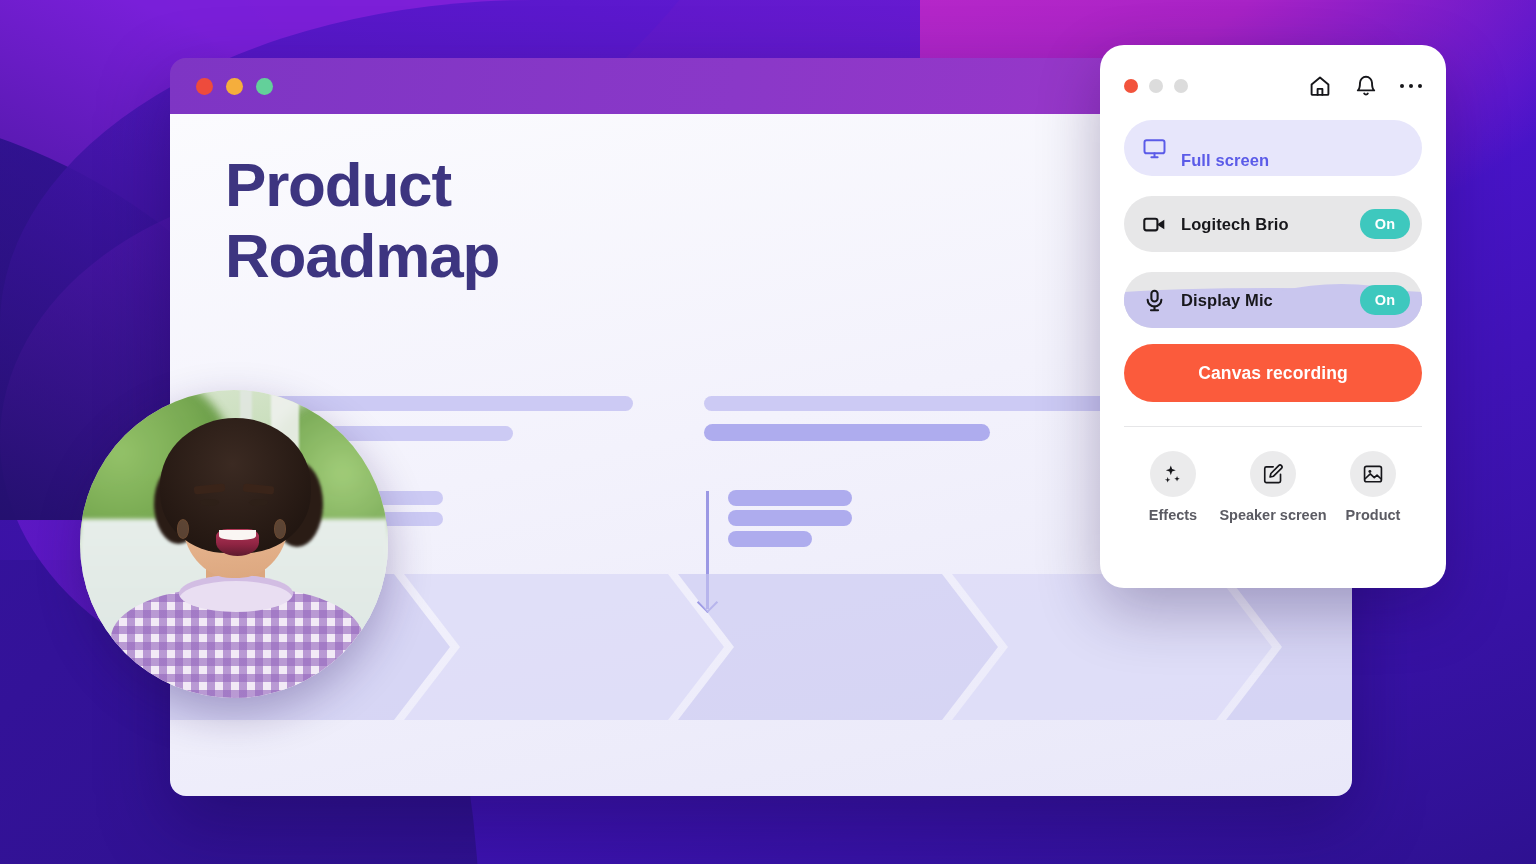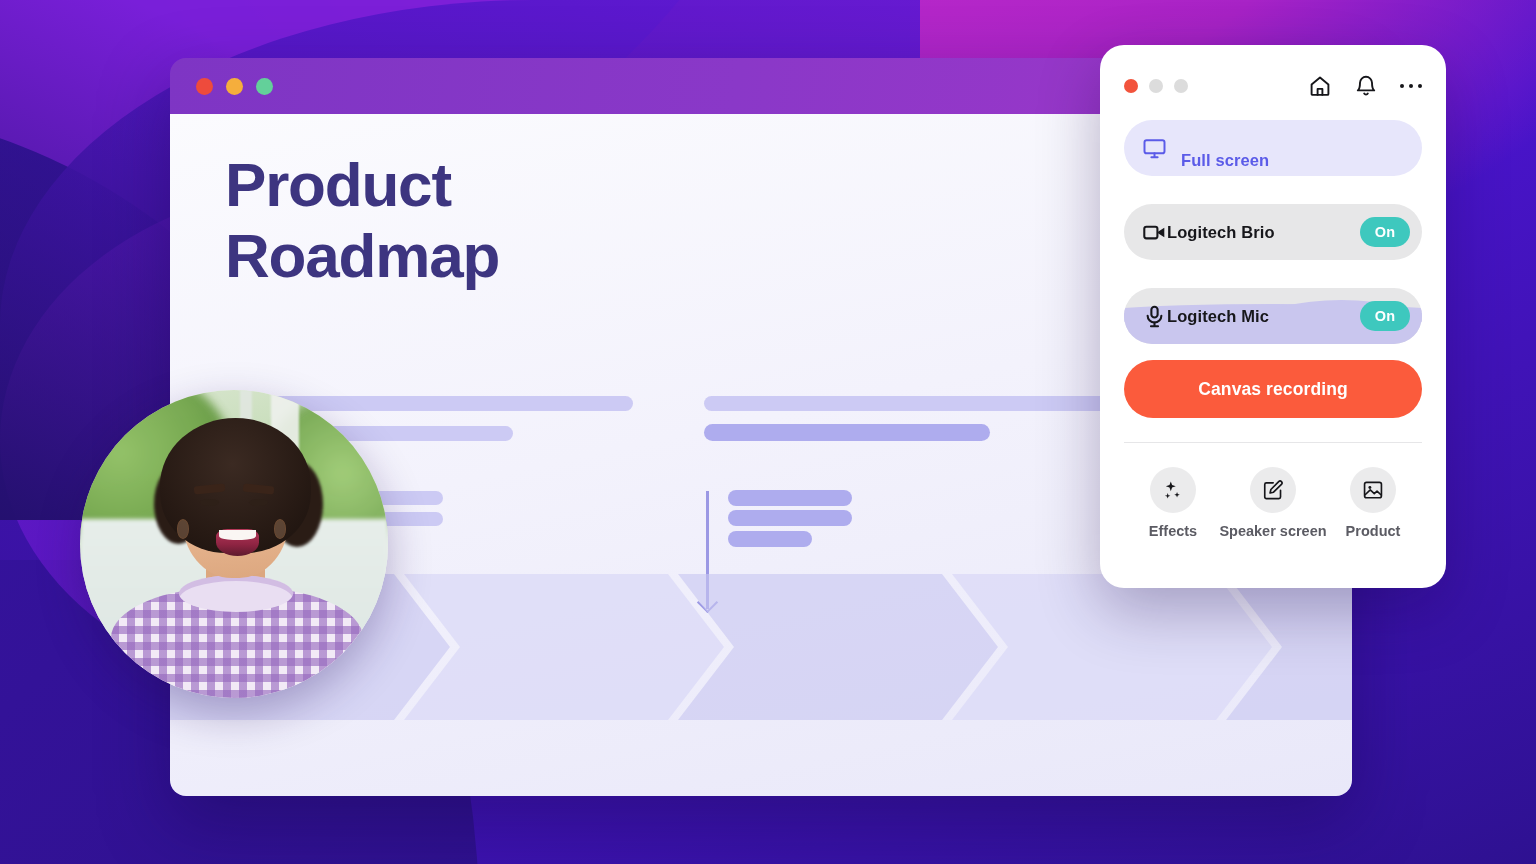--- a/index.html
+++ b/index.html
@@ -204,22 +204,23 @@
   }
   .row-label { font-size: 16.5px; font-weight: 700; letter-spacing: .1px; }
 
   .row.fullscreen {
     margin-top: 15px;
     background: #E7E6FB;
     gap: 14px;
   }
   .row.fullscreen .row-label { color: #5B5BE8; margin-top: 24px; }
   .row.device {
-    margin-top: 28px;
+    margin-top: 20px;
     background: #E7E7E8;
+    gap: 14px;
   }
   .row.device .row-label { color: #17171B; }
   .row-icon { width: 25px; height: 25px; flex: 0 0 25px; position: relative; z-index: 2; }
   .row-label { position: relative; z-index: 2; }
 
   .audio-fill {
     position: absolute; left: 0; bottom: 0; width: 100%; height: 56%;
     background: #C9C6EE; z-index: 1;
   }
   .audio-fill::before {
@@ -408,21 +409,21 @@
 
     <div class="row device">
       <span class="audio-fill"></span>
       <span class="row-icon">
         <svg viewBox="0 0 24 24" fill="none" stroke="#17171B" stroke-width="2" stroke-linecap="round" stroke-linejoin="round">
           <rect x="9" y="2.6" width="6" height="10.4" rx="3"></rect>
           <path d="M5.4 11.2a6.6 6.6 0 0 0 13.2 0"></path>
           <path d="M12 17.8v3.6M8.6 21.4h6.8"></path>
         </svg>
       </span>
-      <span class="row-label">Logitech Mic</span>
+      <span class="row-label">Display Mic</span>
       <span class="toggle-pill">On</span>
     </div>
 
     <button class="record-btn">Canvas recording</button>
 
     <div class="divider"></div>
 
     <div class="quick-row">
 
       <div class="quick">

